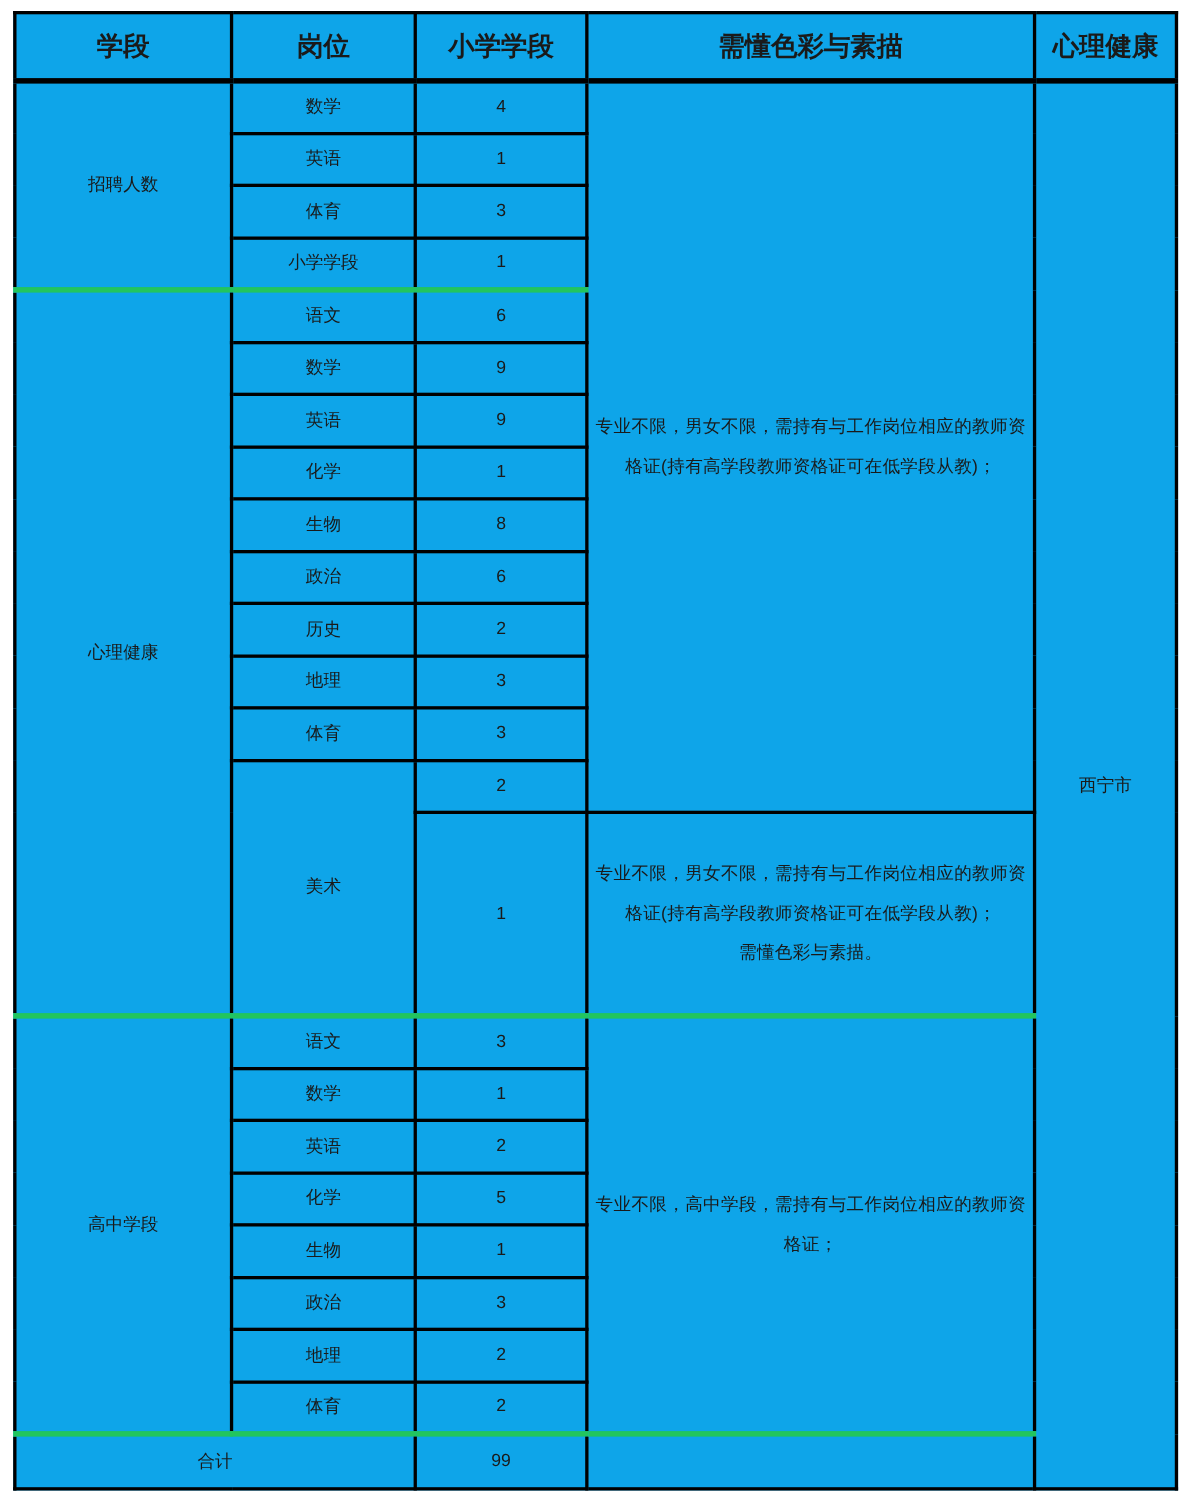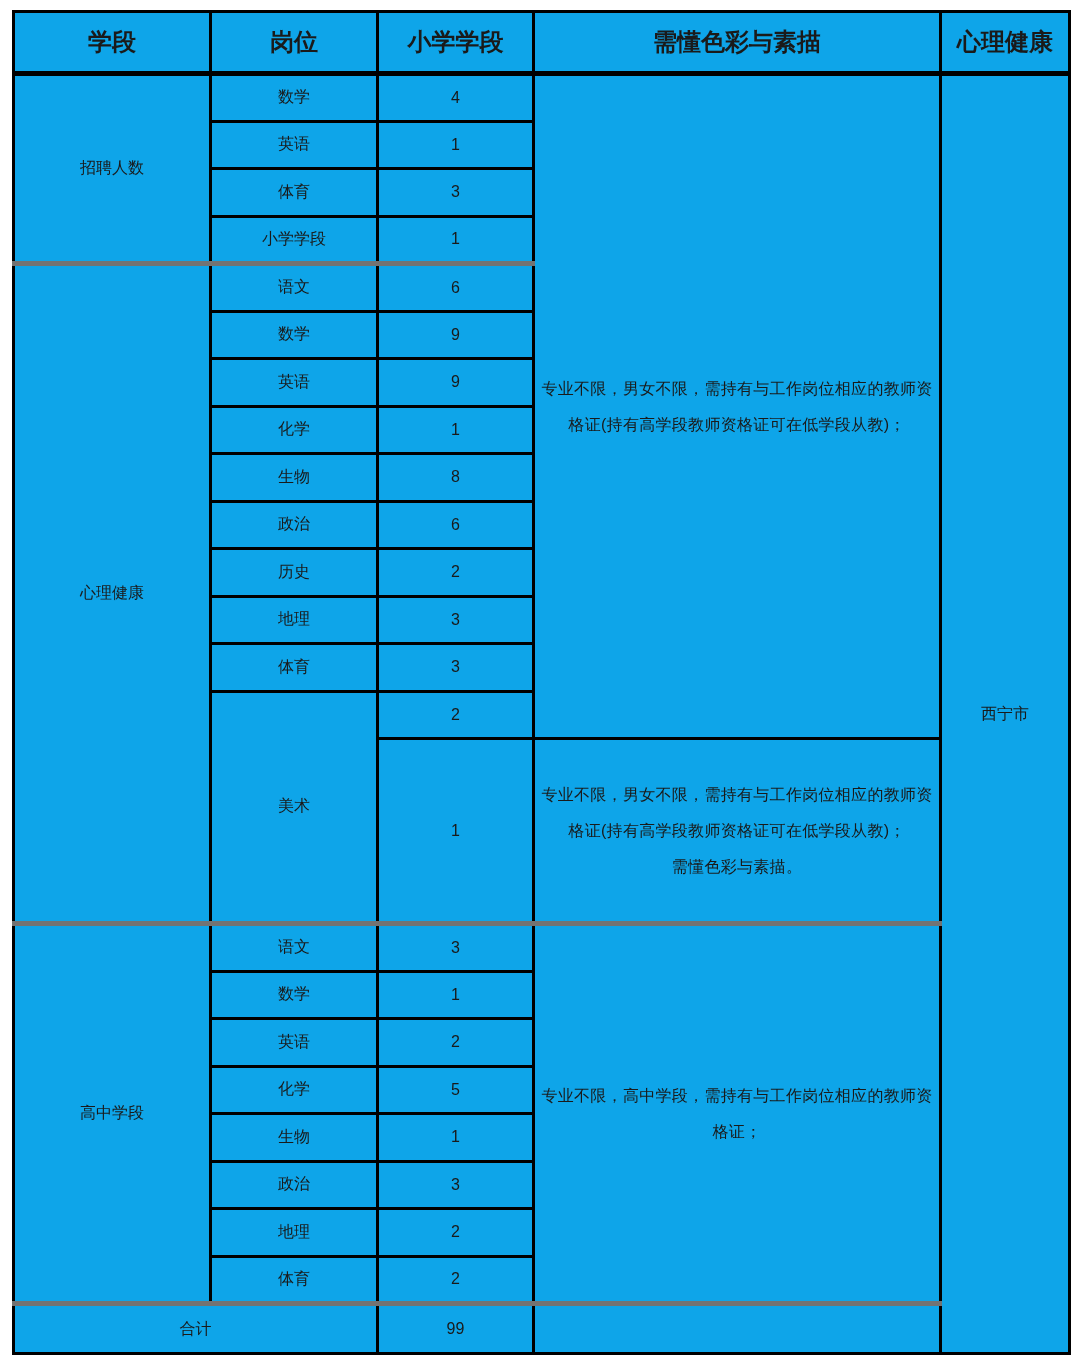--- a/index.html
+++ b/index.html
@@ -43,21 +43,21 @@
   }
   table.recruit thead tr { height: 62px; }
   table.recruit thead th {
     font-size: 24px;
     font-weight: 700;
     border-bottom: 5px solid #000000;
   }
   tr.std   { height: 47.5px; }
   tr.tall  { height: 185px; }
   tr.total { height: 50px; }
-  tr.sec > td { border-top: 5px solid #737373; }
+  tr.sec > td { border-top: 5px solid #22c55e; }
 
   td.qual {
     text-align: left;
     vertical-align: middle;
     font-size: 23px;
     font-weight: 500;
     line-height: 36px;
     padding: 6px 4px 6px 5px;
     white-space: pre-line;
     letter-spacing: 0.3px;

